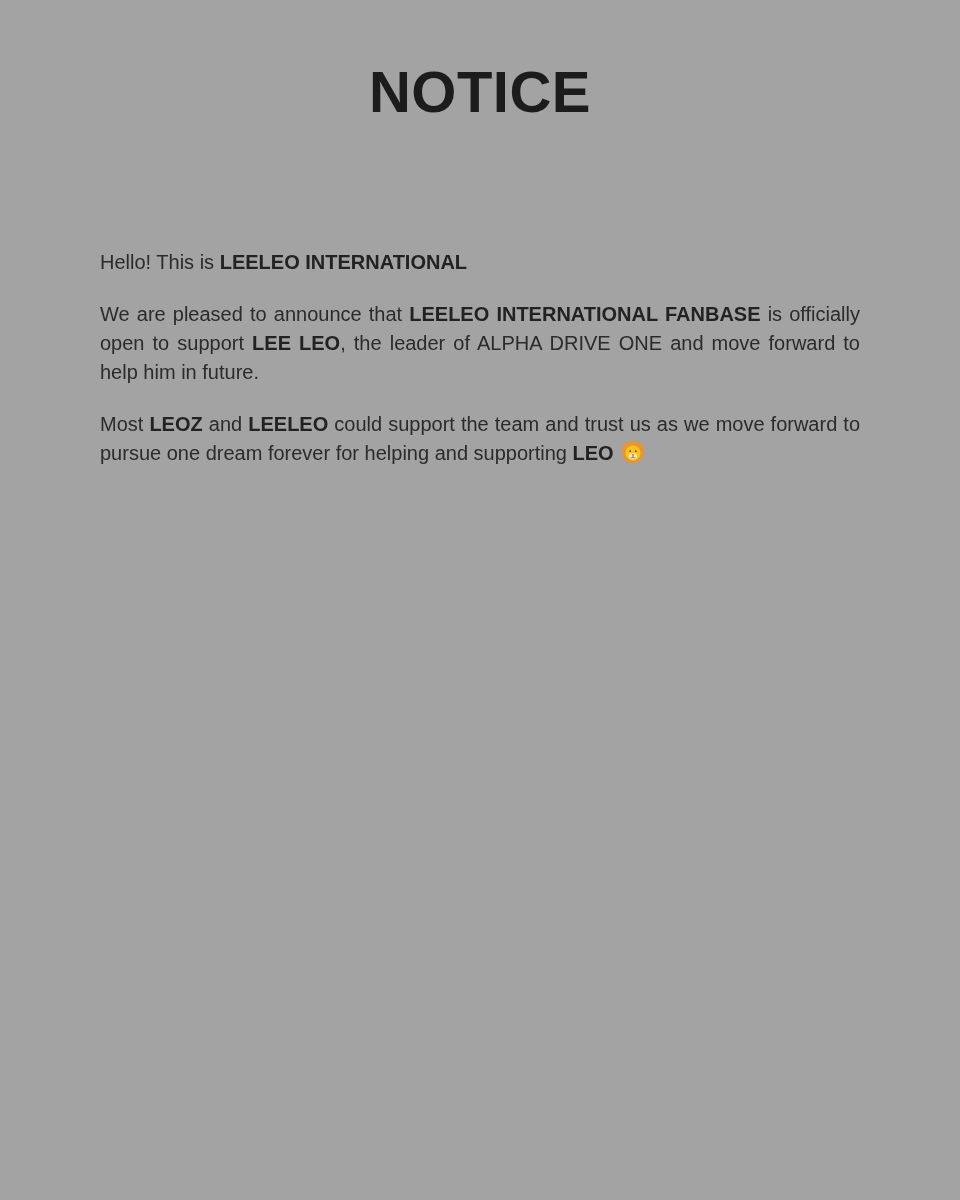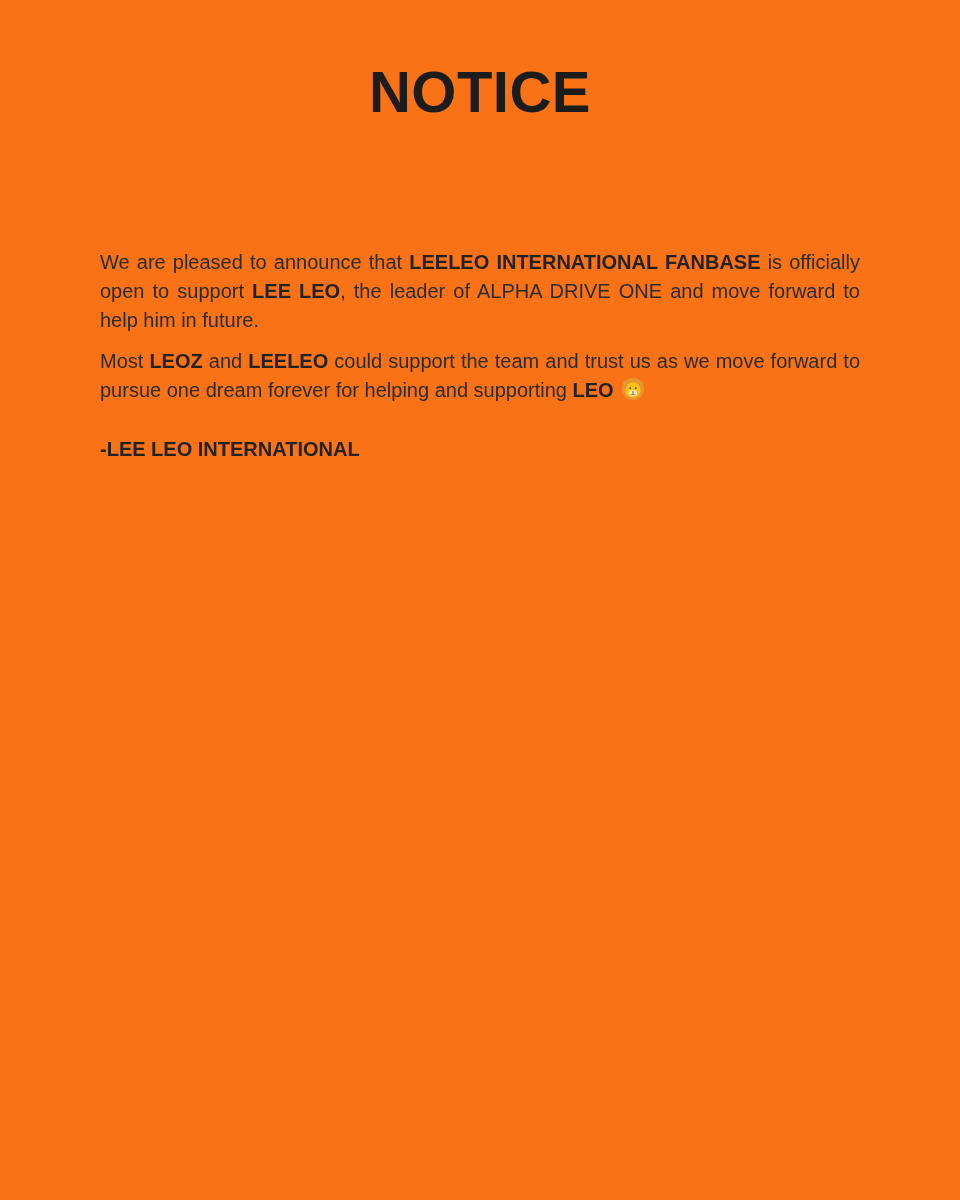--- a/index.html
+++ b/index.html
@@ -3,21 +3,21 @@
 <meta charset="utf-8">
 <style>
   html, body {
     margin: 0;
     padding: 0;
     background: #ffffff;
   }
   .page {
     width: 960px;
     height: 1200px;
-    background: #f97316;
+    background: #a3a3a3;
     color: #262626;
     font-family: "Liberation Sans", "DejaVu Sans", sans-serif;
     overflow: hidden;
     box-sizing: border-box;
   }
   .title {
     margin: 0;
     padding-top: 58px;
     text-align: center;
     font-size: 58px;
@@ -31,21 +31,21 @@
   }
   .content p {
     margin: 0;
     font-size: 20px;
     line-height: 29px;
     text-align: justify;
     text-justify: inter-word;
     color: #2b2b2b;
   }
   .content p + p {
-    margin-top: 12px;
+    margin-top: 23px;
   }
   .content strong {
     font-weight: 700;
     color: #222222;
   }
   .content p.signature-line {
     text-align: left;
     margin-top: 30px;
   }
   .emoji {
@@ -60,27 +60,27 @@
     width: 100%;
     height: 100%;
   }
 </style>
 </head>
 <body>
 
 <div class="page">
   <h1 class="title">NOTICE</h1>
   <div class="content">
+      <p><span>Hello! This is </span><strong>LEELEO INTERNATIONAL</strong></p>
       <p><span>We are pleased to announce that </span><strong>LEELEO INTERNATIONAL FANBASE</strong><span> is officially open to support </span><strong>LEE LEO</strong><span>, the leader of ALPHA DRIVE ONE and move forward to help him in future.</span></p>
       <p><span>Most </span><strong>LEOZ</strong><span> and </span><strong>LEELEO</strong><span> could support the team and trust us as we move forward to pursue one dream forever for helping and supporting </span><strong>LEO</strong><span> </span><span class="emoji" title="🦁"><svg viewBox="0 0 24 24" xmlns="http://www.w3.org/2000/svg">
             <circle cx="12" cy="12" r="11" fill="#e8962e"></circle>
             <circle cx="4.5" cy="6" r="2.6" fill="#e8962e"></circle>
             <circle cx="19.5" cy="6" r="2.6" fill="#e8962e"></circle>
             <circle cx="12" cy="13" r="7.6" fill="#fcc21b"></circle>
             <ellipse cx="12" cy="16.2" rx="4.2" ry="3.1" fill="#fde8b2"></ellipse>
             <circle cx="9.2" cy="11.2" r="0.9" fill="#5c4420"></circle>
             <circle cx="14.8" cy="11.2" r="0.9" fill="#5c4420"></circle>
             <path d="M10.6 14.4 L13.4 14.4 L12 16.1 Z" fill="#8a5a2b"></path>
             <path d="M12 16.1 L12 17.4 M12 17.4 Q10.8 18.6 9.8 17.8 M12 17.4 Q13.2 18.6 14.2 17.8" stroke="#8a5a2b" stroke-width="0.7" fill="none" stroke-linecap="round"></path>
           </svg></span></p>
-      <p class="signature-line"><strong>-LEE LEO INTERNATIONAL</strong></p>
     </div>
 </div>
 
 </body></html>

